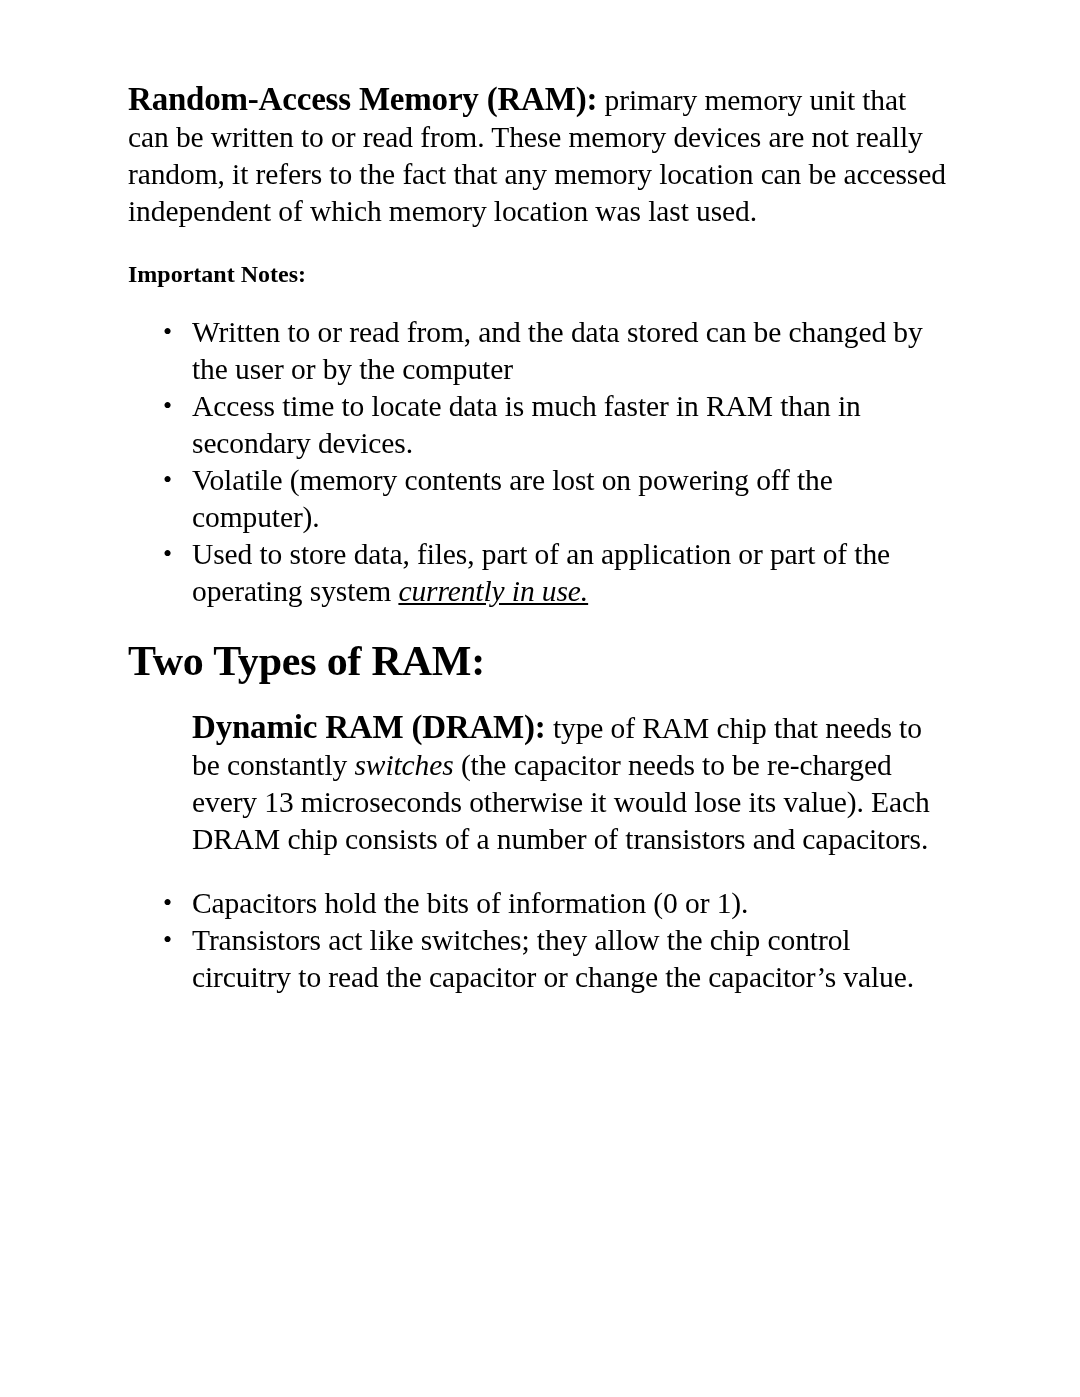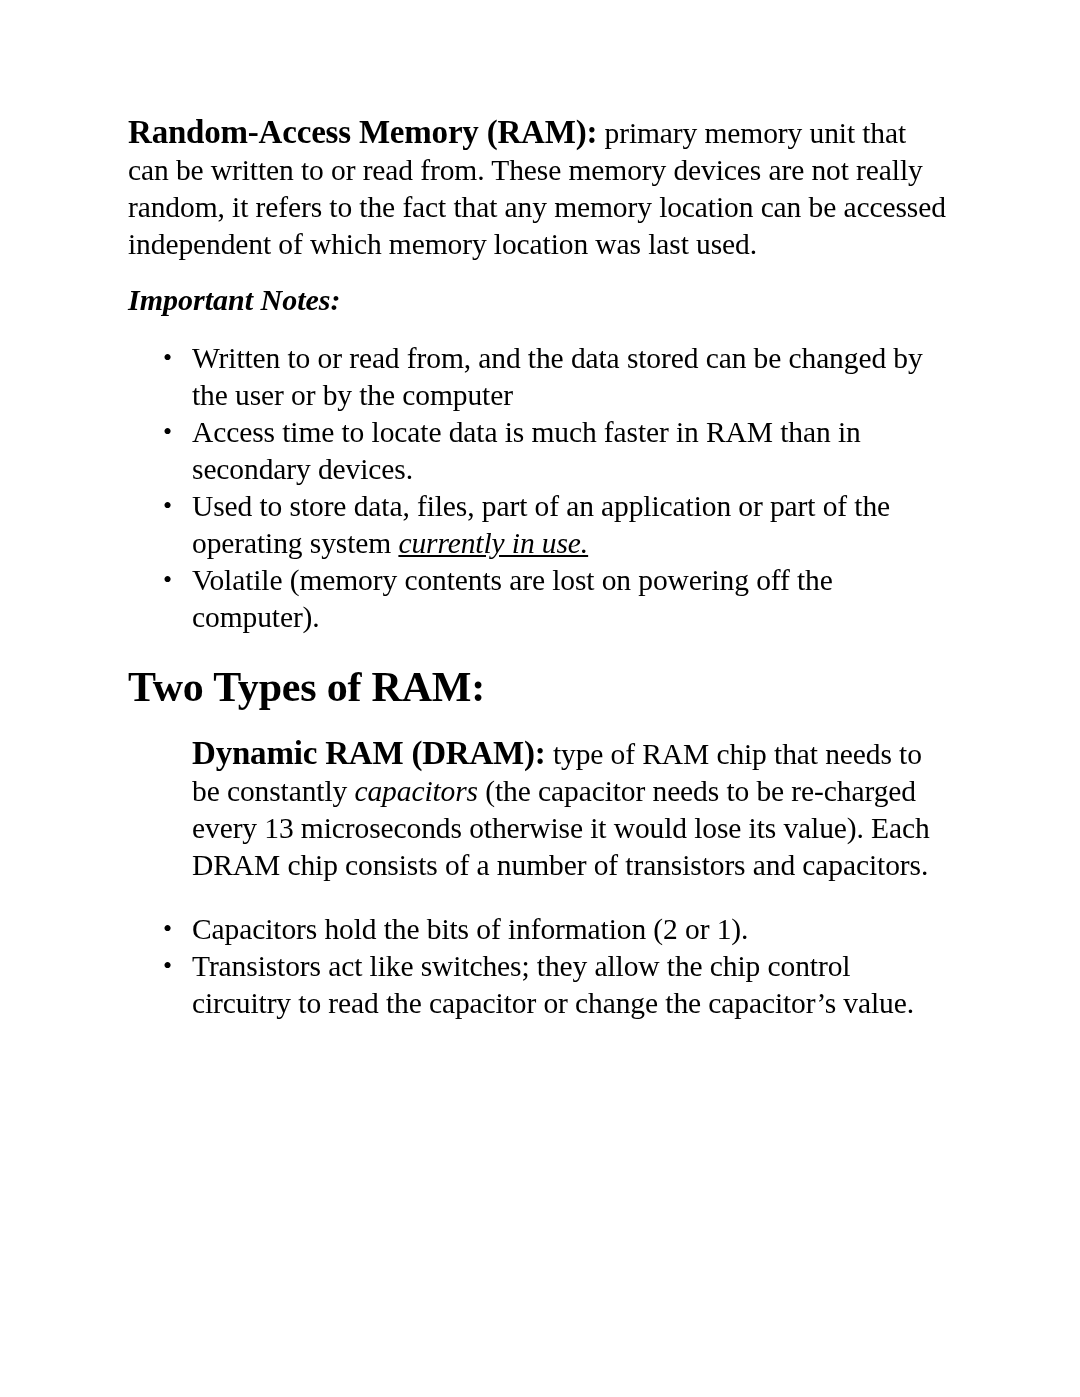--- a/index.html
+++ b/index.html
@@ -14,21 +14,21 @@
     color: #000000;
     -webkit-font-smoothing: antialiased;
   }
 
   .page {
     position: relative;
     width: 1080px;
     height: 1397px;
     background: #ffffff;
     box-sizing: border-box;
-    padding: 114px 130px 0 128px;
+    padding: 81px 130px 0 128px;
   }
 
   .doc-body {
     width: 822px;
   }
 
   
   .para {
     font-size: 29.5px;
     line-height: 37px;
@@ -38,25 +38,24 @@
   }
 
   .lead-in {
     font-weight: bold;
     font-size: 33px;
     letter-spacing: -0.2px;
   }
 
   
   .subhead-italic {
-    font-size: 30px;
+    font-size: 24px;
     line-height: 36px;
     font-weight: bold;
-    font-style: italic;
-    margin: 19px 0 0 0;
+    margin: 26px 0 0 0;
   }
 
   .section-head {
     font-size: 42px;
     line-height: 40px;
     font-weight: bold;
     margin: 31px 0 0 0;
     letter-spacing: -0.2px;
   }
 
@@ -114,29 +113,29 @@
 <div class="page">
   <div class="doc-body">
 
     <p class="para"><span class="lead-in">Random-Access Memory (RAM):</span><span> primary memory unit that can be written to or read from. These memory devices are not really random, it refers to the fact that any memory location can be accessed independent of which memory location was last used.</span></p>
 
     <p class="subhead-italic">Important Notes:</p>
 
     <ul class="bullets">
       <li>Written to or read from, and the data stored can be changed by the user or by the computer</li>
       <li>Access time to locate data is much faster in RAM than in secondary devices.</li>
+      <li>Volatile (memory contents are lost on powering off the computer).</li>
       <li><span>Used to store data, files, part of an application or part of the operating system </span><span class="em-italic-underline">currently in use.</span></li>
-      <li>Volatile (memory contents are lost on powering off the computer).</li>
     </ul>
 
     <p class="section-head">Two Types of RAM:</p>
 
     <div class="indent-block">
-      <p class="para"><span class="lead-in">Dynamic RAM (DRAM):</span><span> type of RAM chip that needs to be constantly </span><span class="em-italic">capacitors</span><span> (the capacitor needs to be re-charged every 13 microseconds otherwise it would lose its value). Each DRAM chip consists of a number of transistors and capacitors.</span></p>
+      <p class="para"><span class="lead-in">Dynamic RAM (DRAM):</span><span> type of RAM chip that needs to be constantly </span><span class="em-italic">switches</span><span> (the capacitor needs to be re-charged every 13 microseconds otherwise it would lose its value). Each DRAM chip consists of a number of transistors and capacitors.</span></p>
     </div>
 
     <ul class="bullets tight-top">
-      <li>Capacitors hold the bits of information (2 or 1).</li>
+      <li>Capacitors hold the bits of information (0 or 1).</li>
       <li>Transistors act like switches; they allow the chip control circuitry to read the capacitor or change the capacitor’s value.</li>
     </ul>
 
   </div>
 </div>
 
 </body></html>

